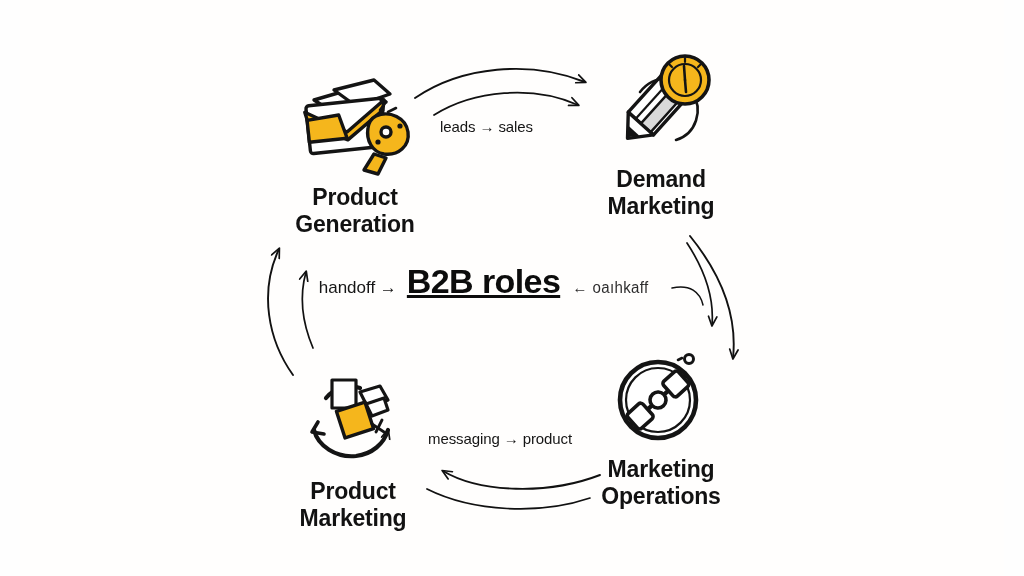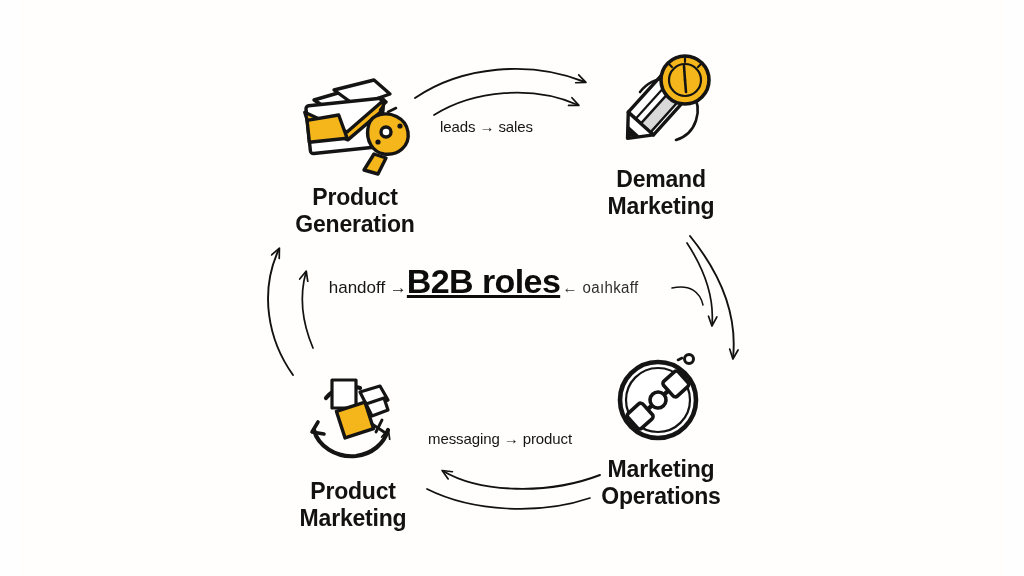--- a/index.html
+++ b/index.html
@@ -79,20 +79,21 @@
 
   #center-group {
     position: absolute;
     left: 250px;
     top: 262px;
     width: 470px;
     height: 52px;
     display: flex;
     align-items: baseline;
     justify-content: center;
+    gap: 10px;
   }
   #center-handoff-left {
     font-family: "Liberation Sans", sans-serif;
     font-size: 17px;
     color: #161616;
     white-space: nowrap;
   }
   #center-title {
     font-family: "Liberation Sans", sans-serif;
     font-weight: bold;

